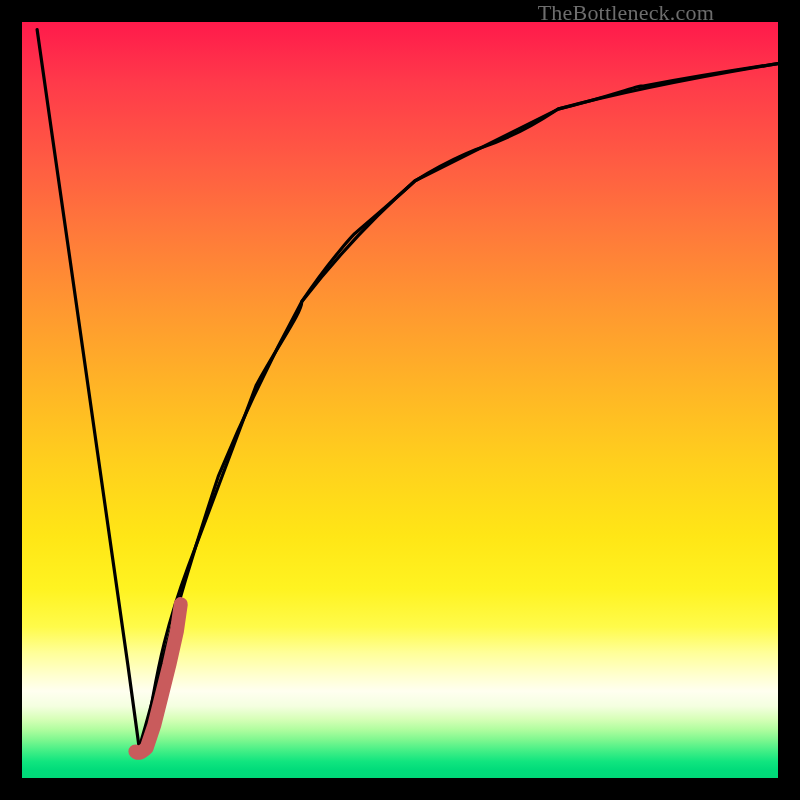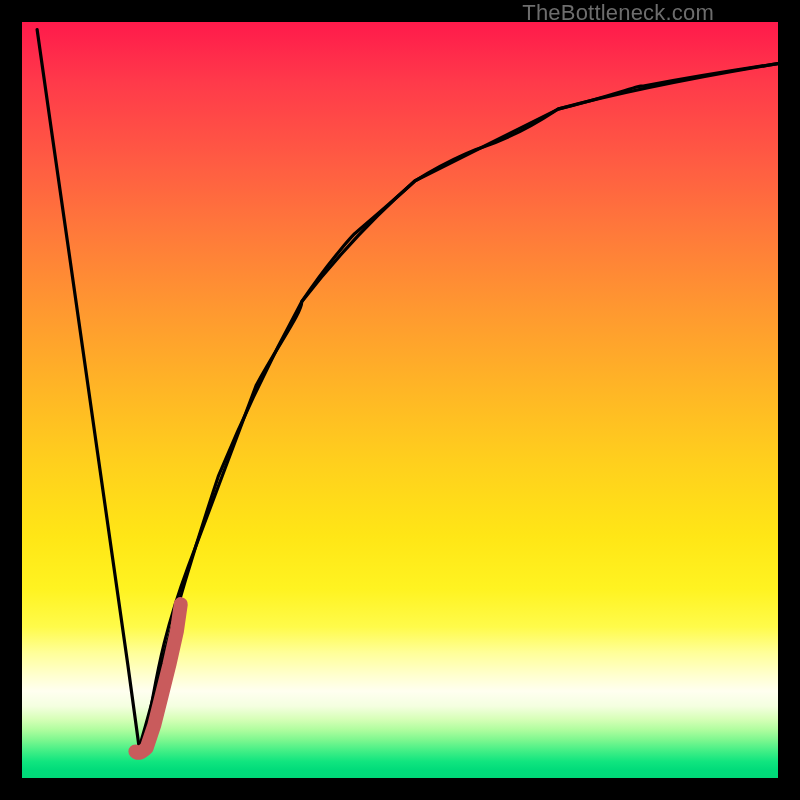--- a/index.html
+++ b/index.html
@@ -11,20 +11,21 @@
     overflow: hidden;
     font-family: Arial, Helvetica, sans-serif;
   }
   .frame {
     position: absolute;
     left: 0;
     top: 0;
     width: 720px;
     height: 800px;
     background: #000;
+    font-family: Liberation Serif, serif;
   }
   .plot {
     position: absolute;
     left: 22px;
     top: 22px;
     width: 756px;
     height: 756px;
     overflow: hidden;
   }
   .gradient {

